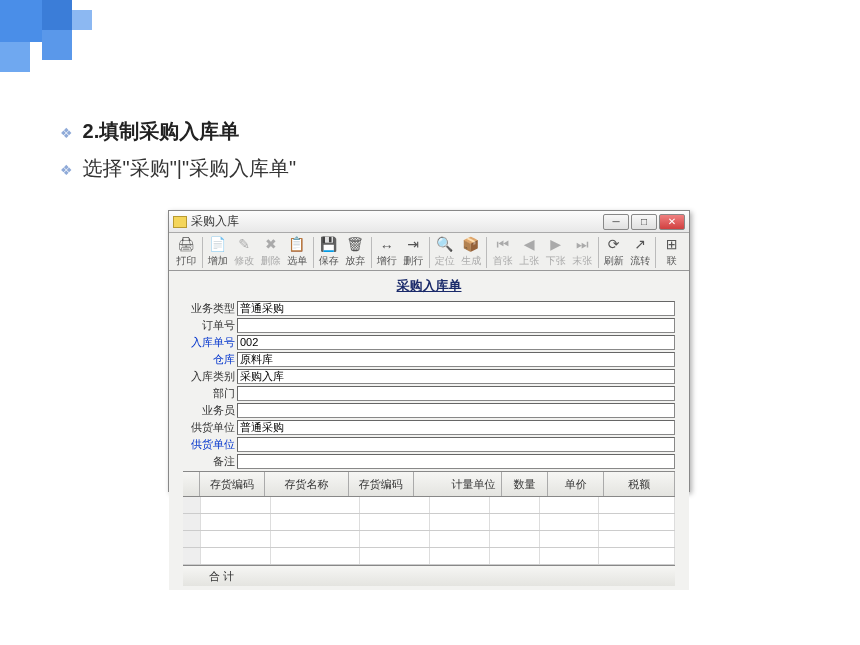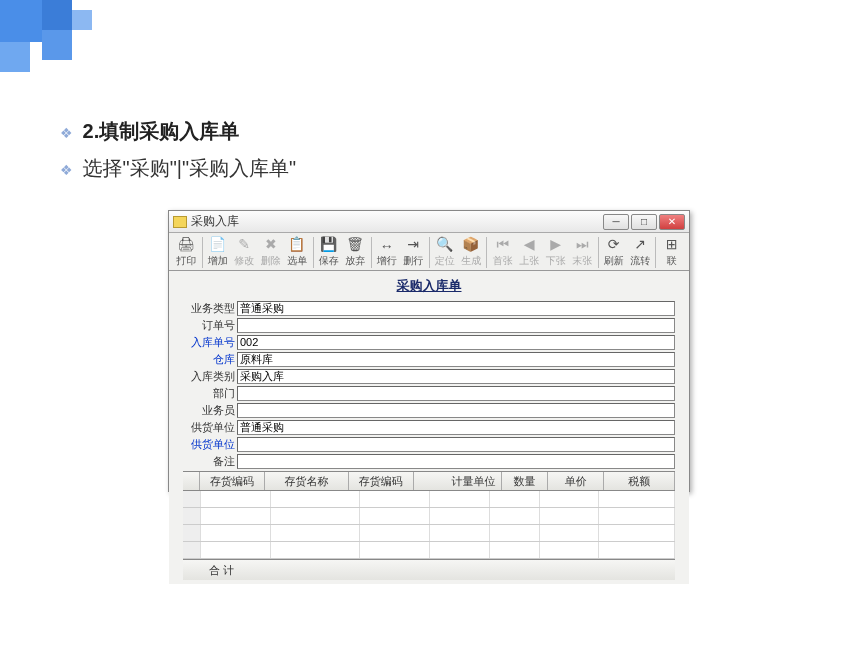--- a/index.html
+++ b/index.html
@@ -28,21 +28,21 @@
     .tb-icon { width: 18px; height: 18px; margin-bottom: 1px; display: flex; align-items: center; justify-content: center; font-size: 14px; }
     .tb-sep { width: 1px; background: #bbb; margin: 2px 2px; }
     .form-area { padding: 6px 14px 4px; background: #f2f2f0; }
     .form-title { text-align: center; font-size: 13px; font-weight: bold; color: #1a2a6a; text-decoration: underline; margin-bottom: 6px; }
     .form-grid { display: grid; grid-template-columns: 1fr; gap: 2px 14px; }
     .form-field { display: flex; align-items: center; font-size: 11px; }
     .form-label { width: 52px; text-align: right; color: #333; margin-right: 2px; }
     .form-label.blue { color: #0033cc; }
     .form-input { flex: 1; height: 15px; border: 1px solid #888; border-top-color: #666; border-left-color: #666; background: #fff; font-size: 11px; padding: 0 2px; line-height: 13px; color: #000; }
     .table-area { margin-top: 2px; }
-    .table-header { display: flex; background: linear-gradient(#f6f6f4,#e4e4e0); border-top: 1px solid #888; border-bottom: 1px solid #888; height: 20px; font-size: 11px; }
+    .table-header { display: flex; background: linear-gradient(#f6f6f4,#e4e4e0); border-top: 1px solid #888; border-bottom: 1px solid #888; height: 26px; font-size: 11px; }
     .th { border-right: 1px solid #aaa; display: flex; align-items: center; justify-content: center; color: #333; }
     .th-row { width: 18px; }
     .table-body { background: #fff; border-bottom: 1px solid #888; }
     .tr { display: flex; height: 17px; border-bottom: 1px solid #ccc; }
     .td { border-right: 1px solid #ddd; }
     .table-footer { display: flex; height: 20px; background: linear-gradient(#f6f6f4,#e4e4e0); font-size: 11px; align-items: center; }
     .footer-label { width: 18px; }
     .footer-text { padding-left: 8px; color: #333; }
   </style>
 </head>

